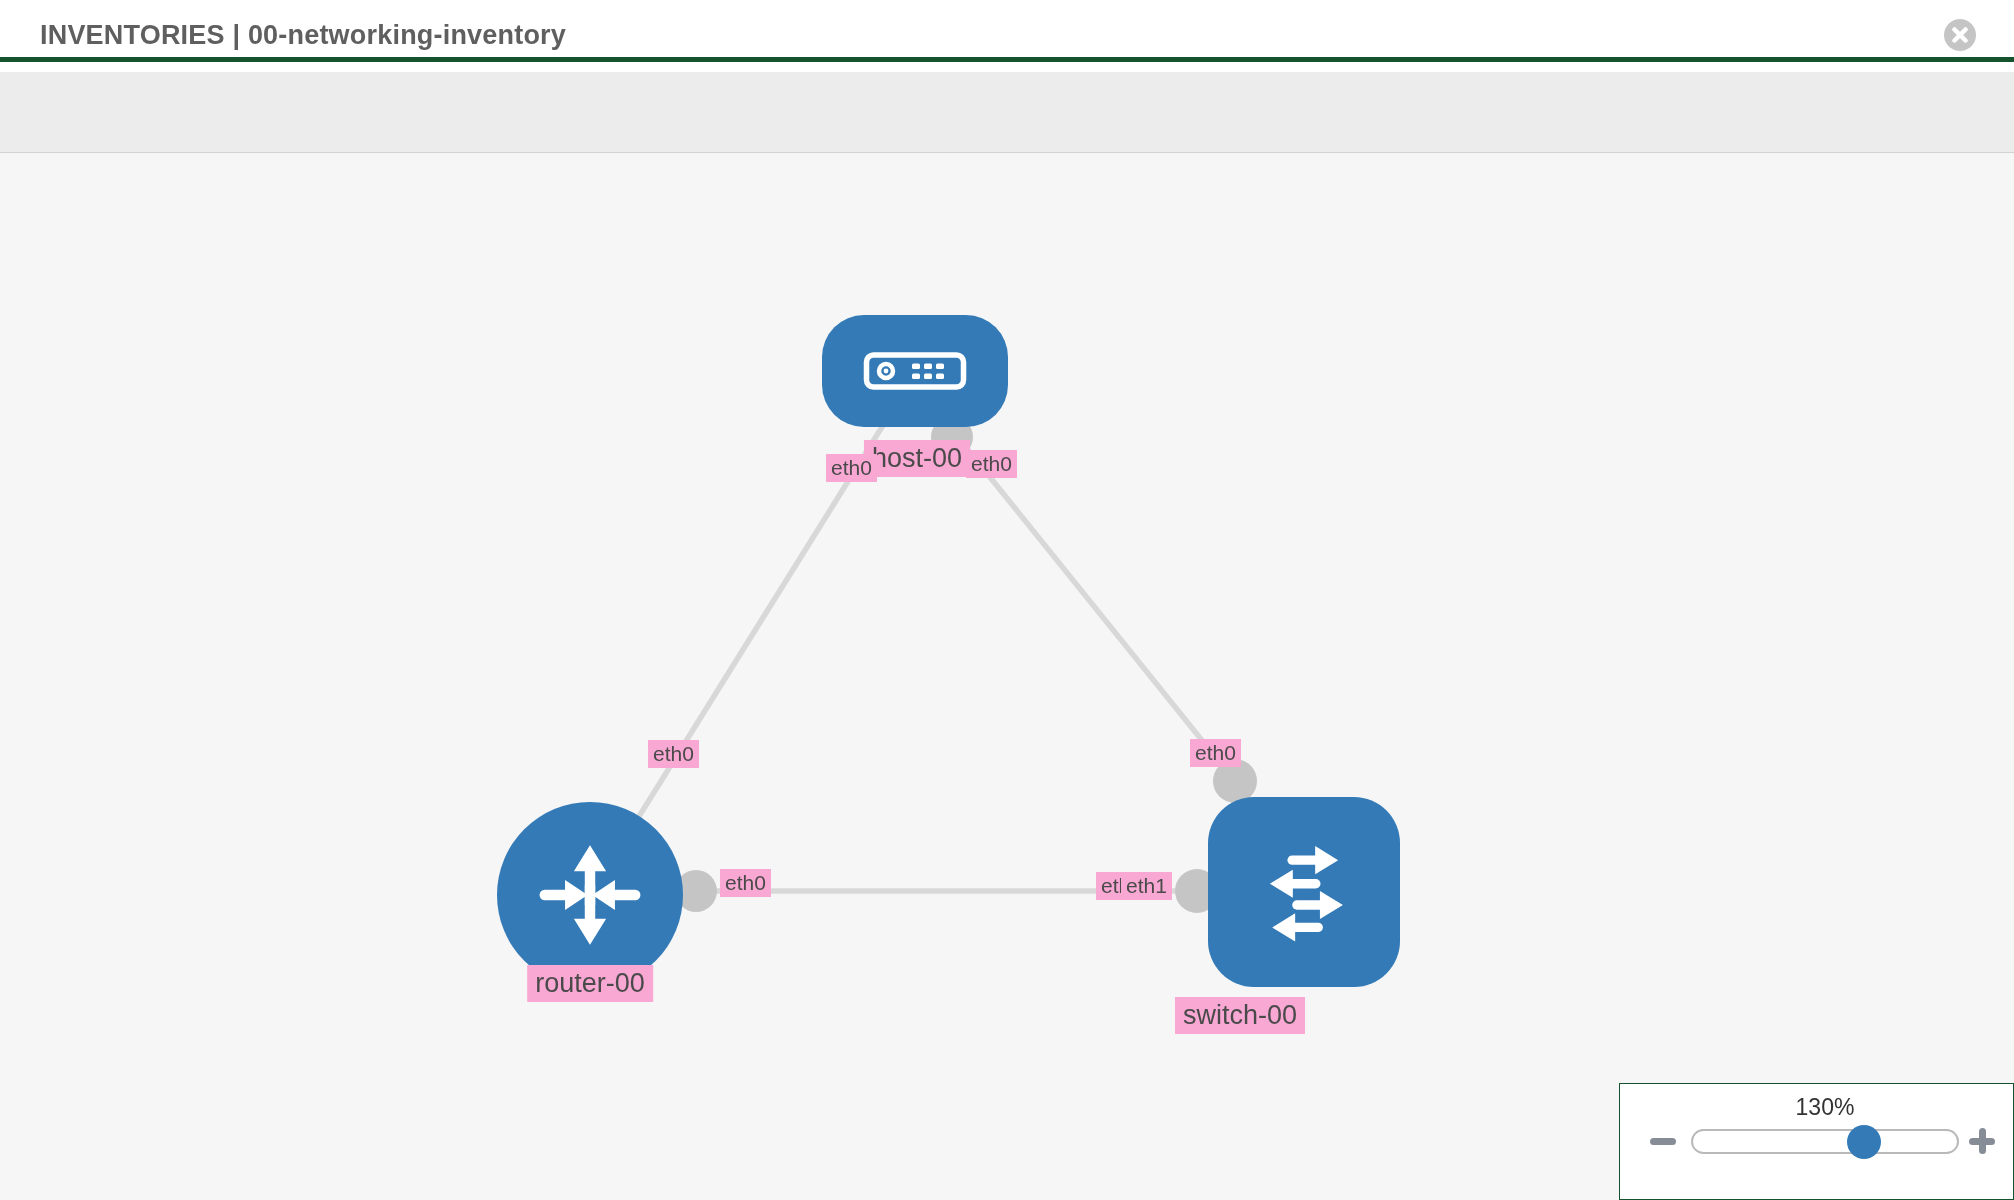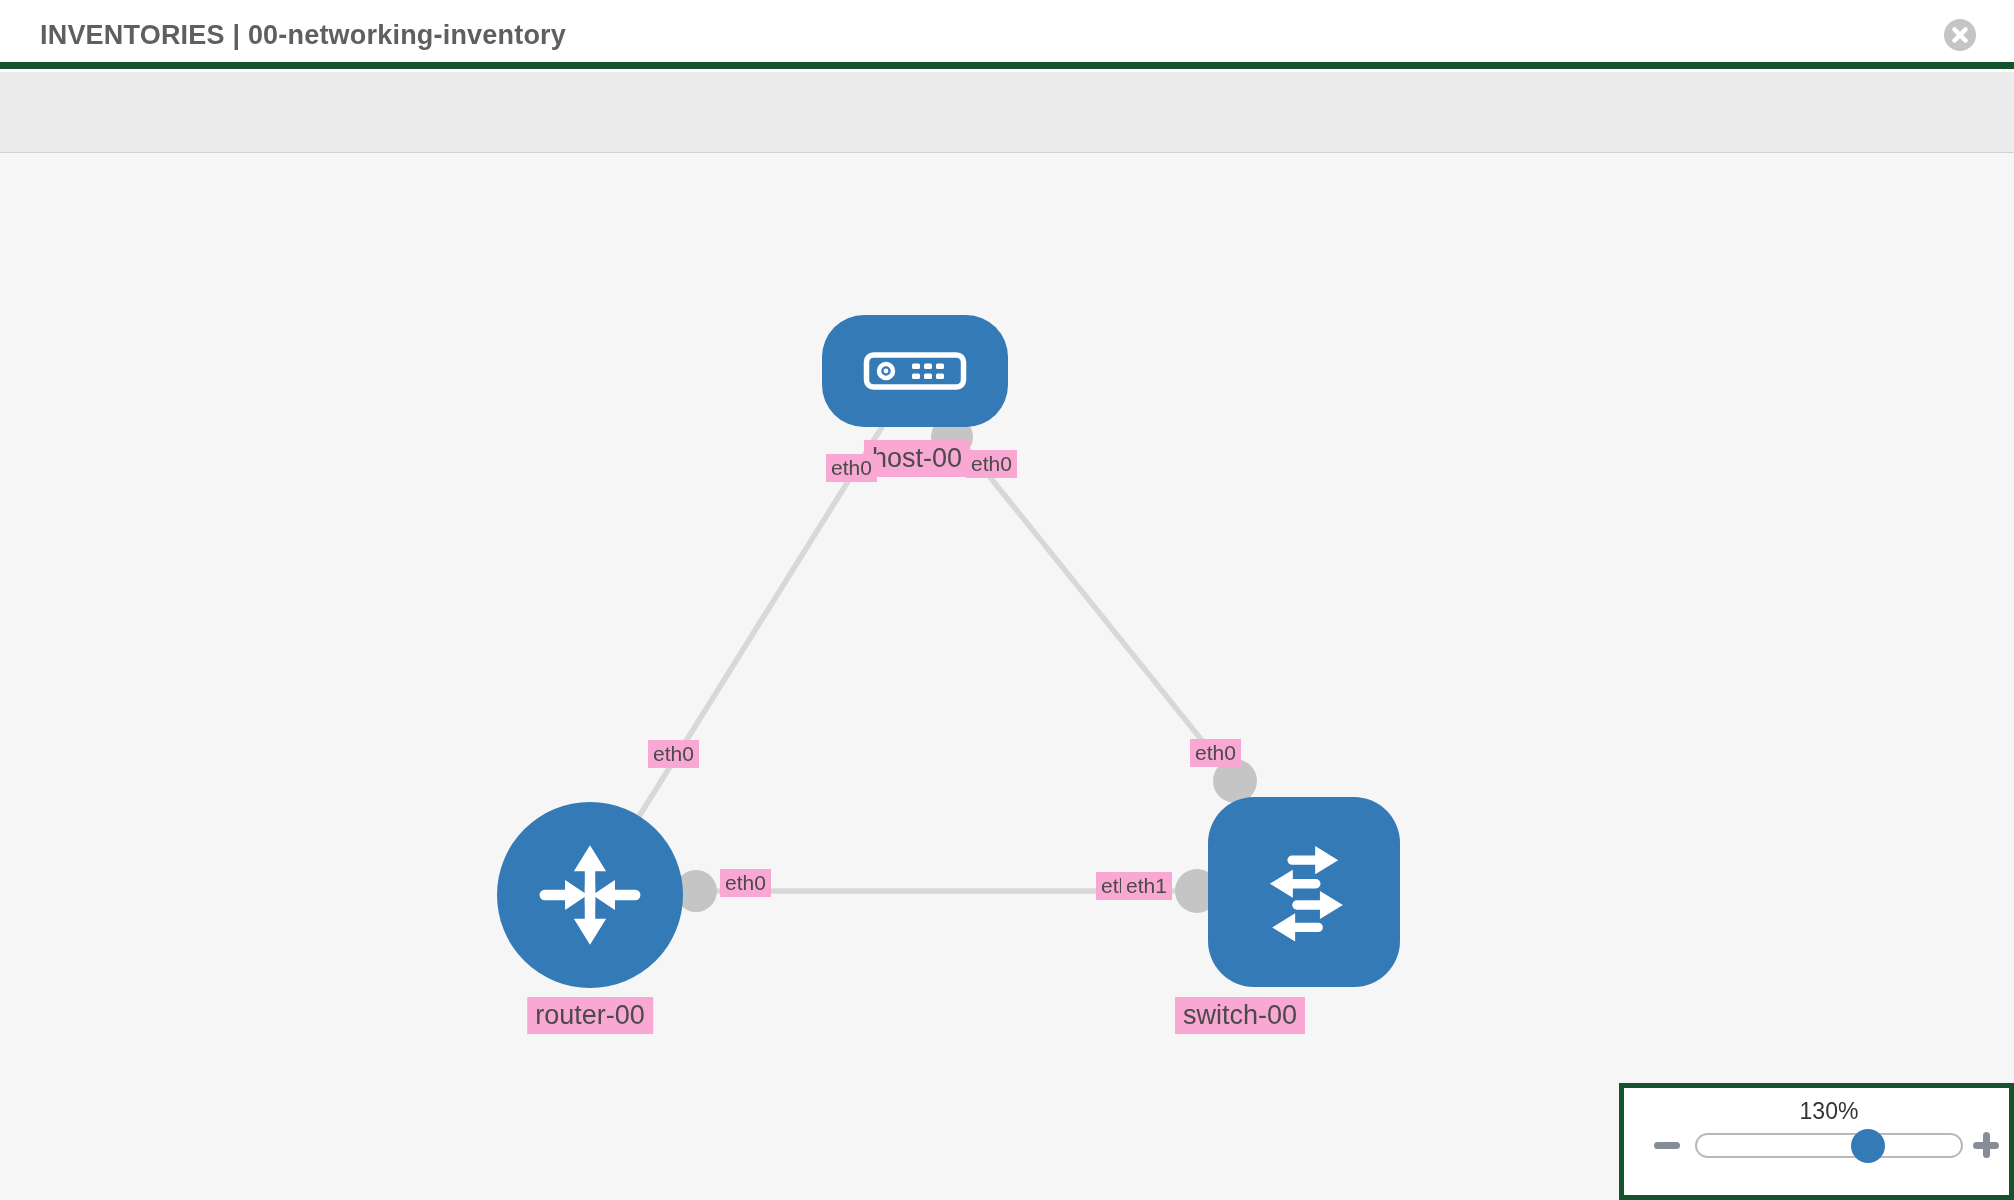--- a/index.html
+++ b/index.html
@@ -1,21 +1,21 @@
 <!DOCTYPE html>
 <html><head>
 <meta charset="utf-8">
 <style>
   * { margin:0; padding:0; box-sizing:border-box; }
   html,body { width:2014px; height:1200px; overflow:hidden; background:#fff;
               font-family:"Liberation Sans", sans-serif; }
 
   
-  .header { position:absolute; left:0; top:0; width:2014px; height:69px;
-            background:#ffffff; border-bottom:7px solid #14532d; }
+  .header { position:absolute; left:0; top:0; width:2014px; height:62px;
+            background:#ffffff; border-bottom:5px solid #14532d; }
   .title  { position:absolute; left:40px; top:0; line-height:71px;
             font-size:27px; font-weight:bold; color:#5f5f5f; letter-spacing:0.2px; }
   .close-btn { position:absolute; left:1944px; top:19px; width:32px; height:32px;
                border-radius:50%; background:#c5c5c5; cursor:pointer;
                display:flex; align-items:center; justify-content:center; }
 
   
   .toolbar { position:absolute; left:0; top:72px; width:2014px; height:81px;
              background:#ececec; border-bottom:1px solid #d2d2d2; }
   .select-box { position:absolute; top:85px; height:57px; background:#fdfdfd;
@@ -40,34 +40,34 @@
           align-items:center; justify-content:center; cursor:pointer; }
   .node-host   { left:822px;  top:162px; width:186px; height:112px; border-radius:42px; }
   .node-router { left:497px;  top:649px; width:186px; height:186px; border-radius:50%; }
   .node-switch { left:1208px; top:644px; width:192px; height:190px; border-radius:46px; }
 
   .chip { position:absolute; background:#f9a8d4; color:#4a4a4a; white-space:nowrap; }
   .node-label { font-size:27px; padding:3px 8px; transform:translateX(-50%); }
   .if-label   { font-size:21px; padding:2px 5px; }
 
   .host-label   { left:917px;  top:287px; }
-  .router-label { left:590px;  top:844px; }
+  .router-label { left:590px;  top:812px; }
   .switch-label { left:1240px; top:844px; }
 
   .if-host-left    { left:826px;  top:301px; }
   .if-host-right   { left:966px;  top:297px; }
   .if-router-top   { left:648px;  top:587px; }
   .if-switch-top   { left:1190px; top:586px; }
   .if-router-right { left:720px;  top:716px; }
   .if-switch-back  { left:1096px; top:719px; }
   .if-switch-front { left:1121px; top:719px; }
 
   
   .zoom-panel { position:absolute; left:1619px; top:1083px; width:395px; height:117px;
-                background:#ffffff; border:5px solid #14532d;padding-left:46px; }
+                background:#ffffff; border:1px solid #14532d;padding-left:46px; }
   .zoom-level { position:absolute; left:71px; top:10px; width:268px; text-align:center;
                 font-size:23px; color:#333333; }
   .zoom-track { position:absolute; left:71px; top:45px; width:268px; height:25px;
                 background:#ffffff; border:2px solid #b9b9b9; border-radius:13px;
                 cursor:pointer; }
   .zoom-thumb { position:absolute; left:227px; top:41px; width:34px; height:34px;
                 border-radius:50%; background:#337ab7; cursor:pointer; }
   .zbar { position:absolute; background:#878d96; border-radius:3.5px; }
   .zoom-minus { left:30px; top:54px; width:26px; height:7px; cursor:pointer; }
   .zoom-plus { position:absolute; left:349px; top:44px; width:26px; height:27px; cursor:pointer; }

